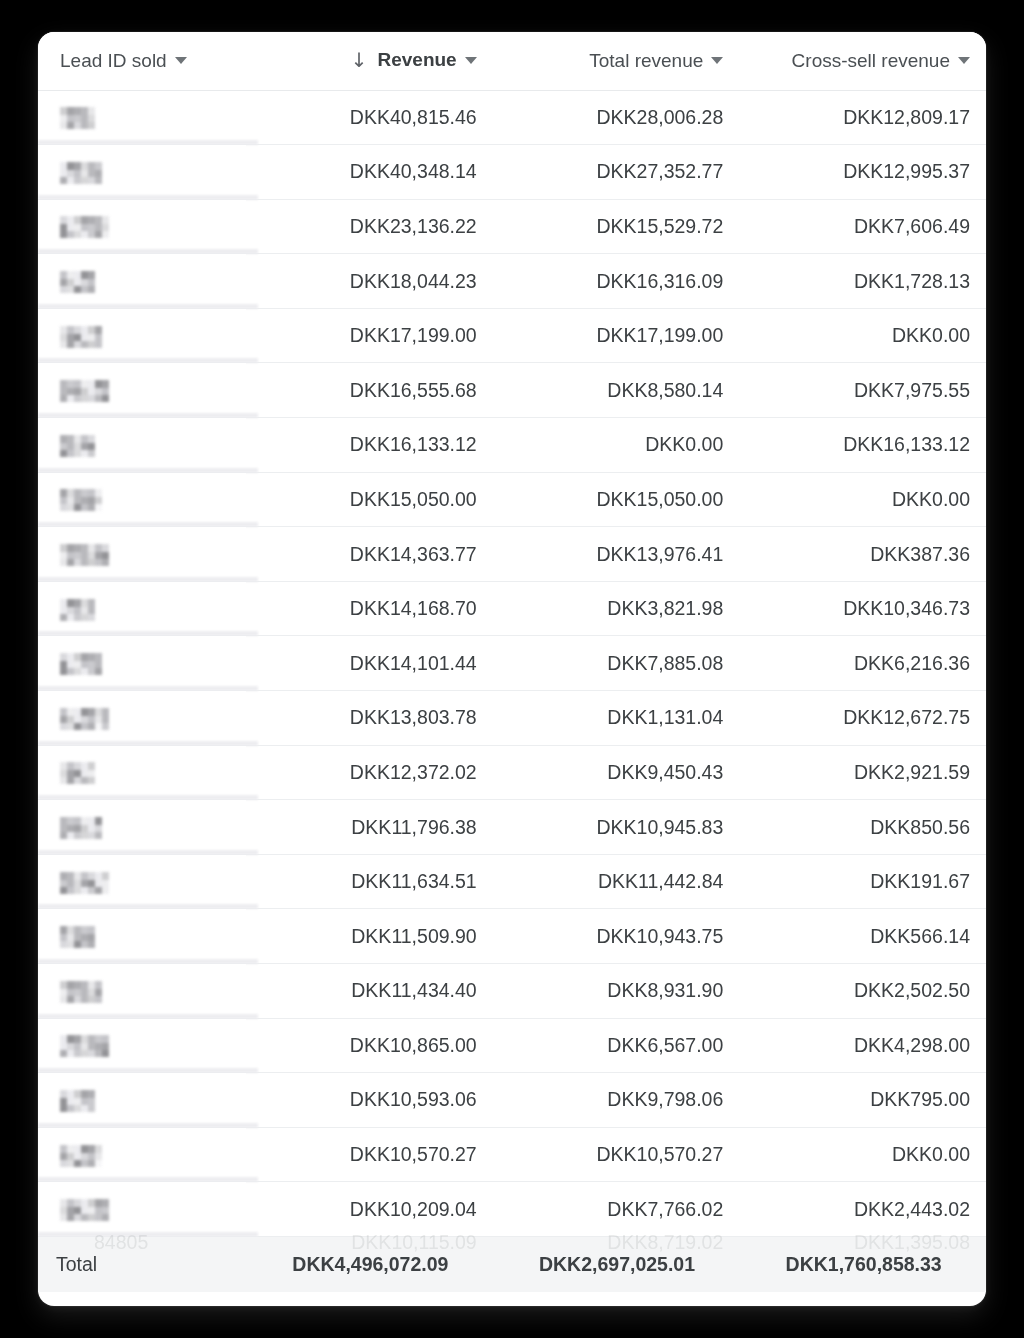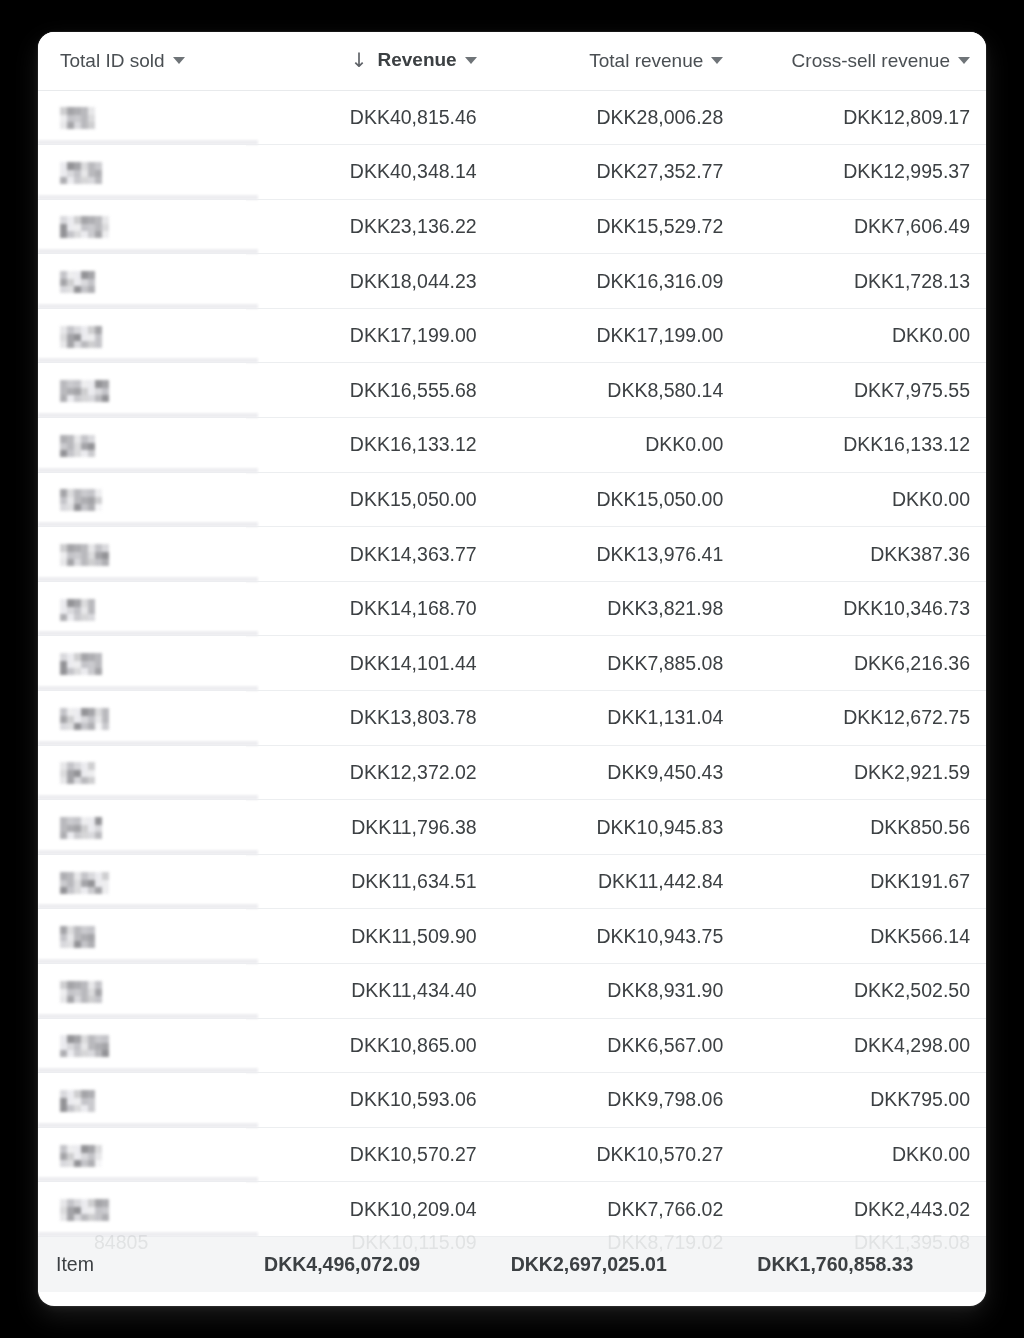--- a/index.html
+++ b/index.html
@@ -142,21 +142,21 @@
     padding: 0 18px;
     font-size: 19.5px;
     font-weight: 700;
     color: #3c4043;
     background: #f4f5f6;
     vertical-align: middle;
     white-space: nowrap;
     border-top: 1px solid #e3e5e7;
     position: relative;
   }
-  tfoot td.c-num { text-align: left; padding-right: 16px; }
+  tfoot td.c-num { text-align: center; padding-right: 16px; }
   tfoot td.c-id  { text-align: left;  font-weight: 400; }
 
   
   .ghost {
     position: absolute;
     top: -6px;
     font-size: 19.5px;
     font-weight: 400;
     color: rgba(60,64,67,0.10);
     white-space: nowrap;
@@ -176,21 +176,21 @@
         <col class="col-id">
           <col class="col-num">
           <col class="col-num">
           <col class="col-num">
       </colgroup>
 
       <thead>
         <tr>
           <th class="h-id">
             <span class="hwrap">
-              <span class="hlabel">Total ID sold</span>
+              <span class="hlabel">Lead ID sold</span>
               <span class="caret"></span>
             </span>
           </th>
 
           <th class="h-num sorted">
             <span class="hwrap">
               <span class="sortarrow">↓</span>
               <span class="hlabel">Revenue</span>
               <span class="caret"></span>
             </span>
@@ -338,21 +338,21 @@
             <td class="c-num"><span>DKK10,209.04</span></td>
             <td class="c-num"><span>DKK7,766.02</span></td>
             <td class="c-num"><span>DKK2,443.02</span></td>
           </tr>
         </tbody>
 
       <tfoot>
         <tr>
           <td class="c-id">
             <span class="ghost">84805</span>
-            <span>Item</span>
+            <span>Total</span>
           </td>
           <td class="c-num">
             <span class="ghost">DKK10,115.09</span>
             <span>DKK4,496,072.09</span>
           </td>
           <td class="c-num">
             <span class="ghost">DKK8,719.02</span>
             <span>DKK2,697,025.01</span>
           </td>
           <td class="c-num">

